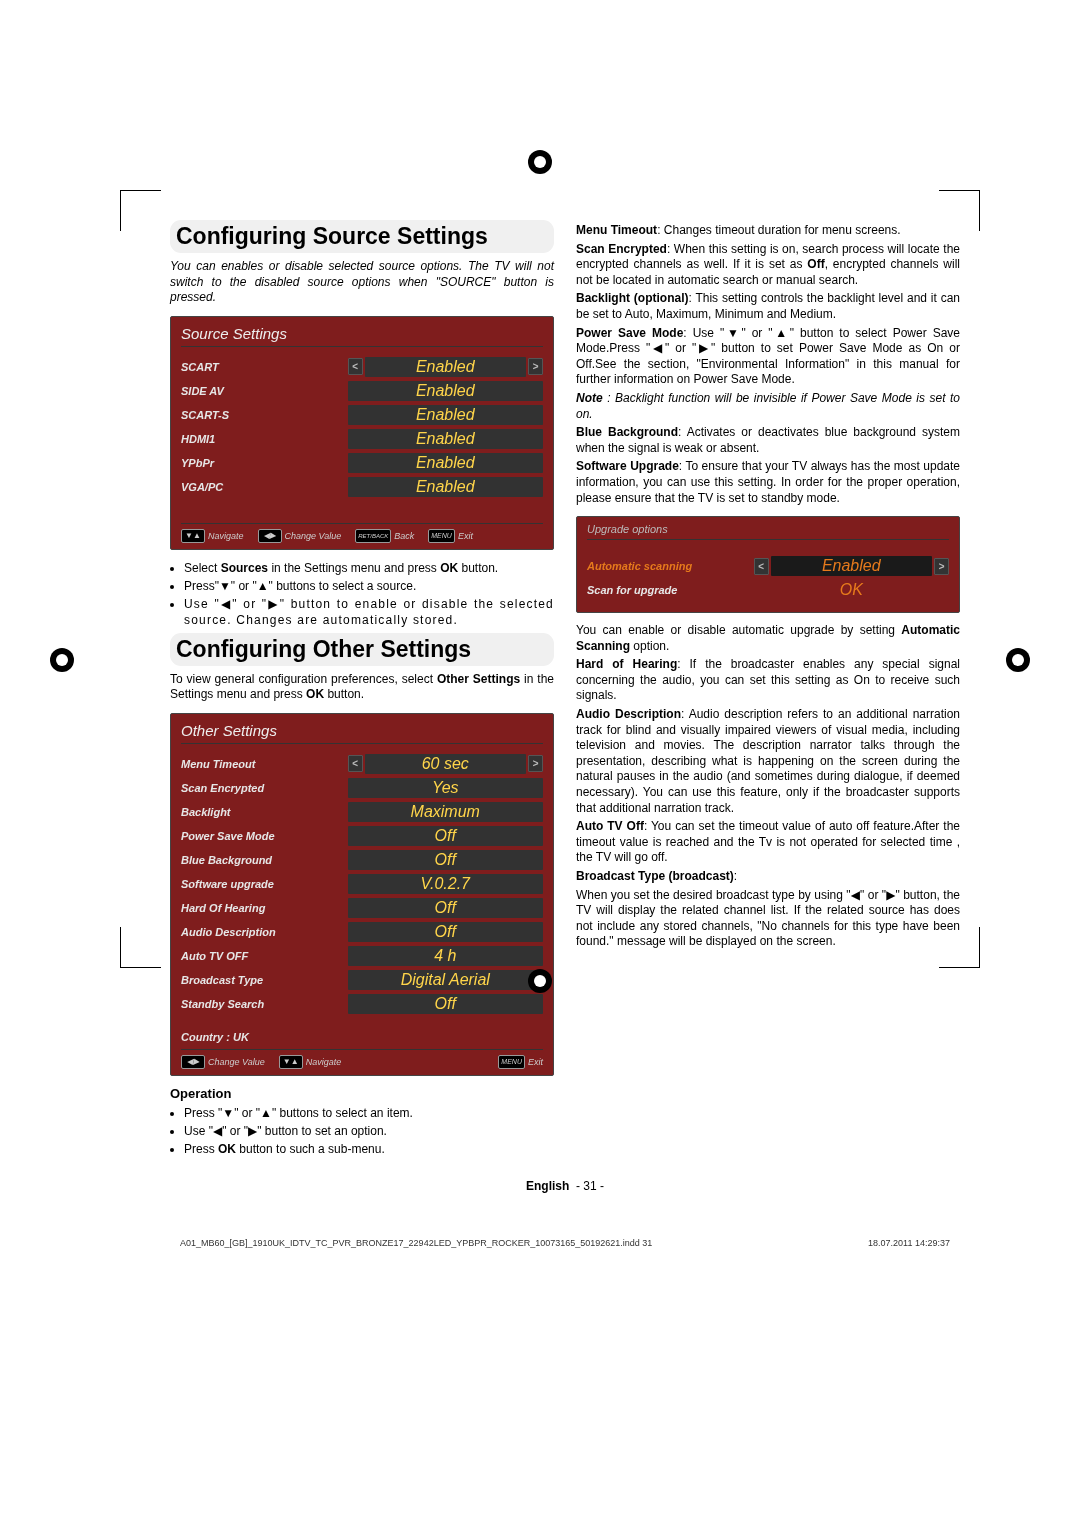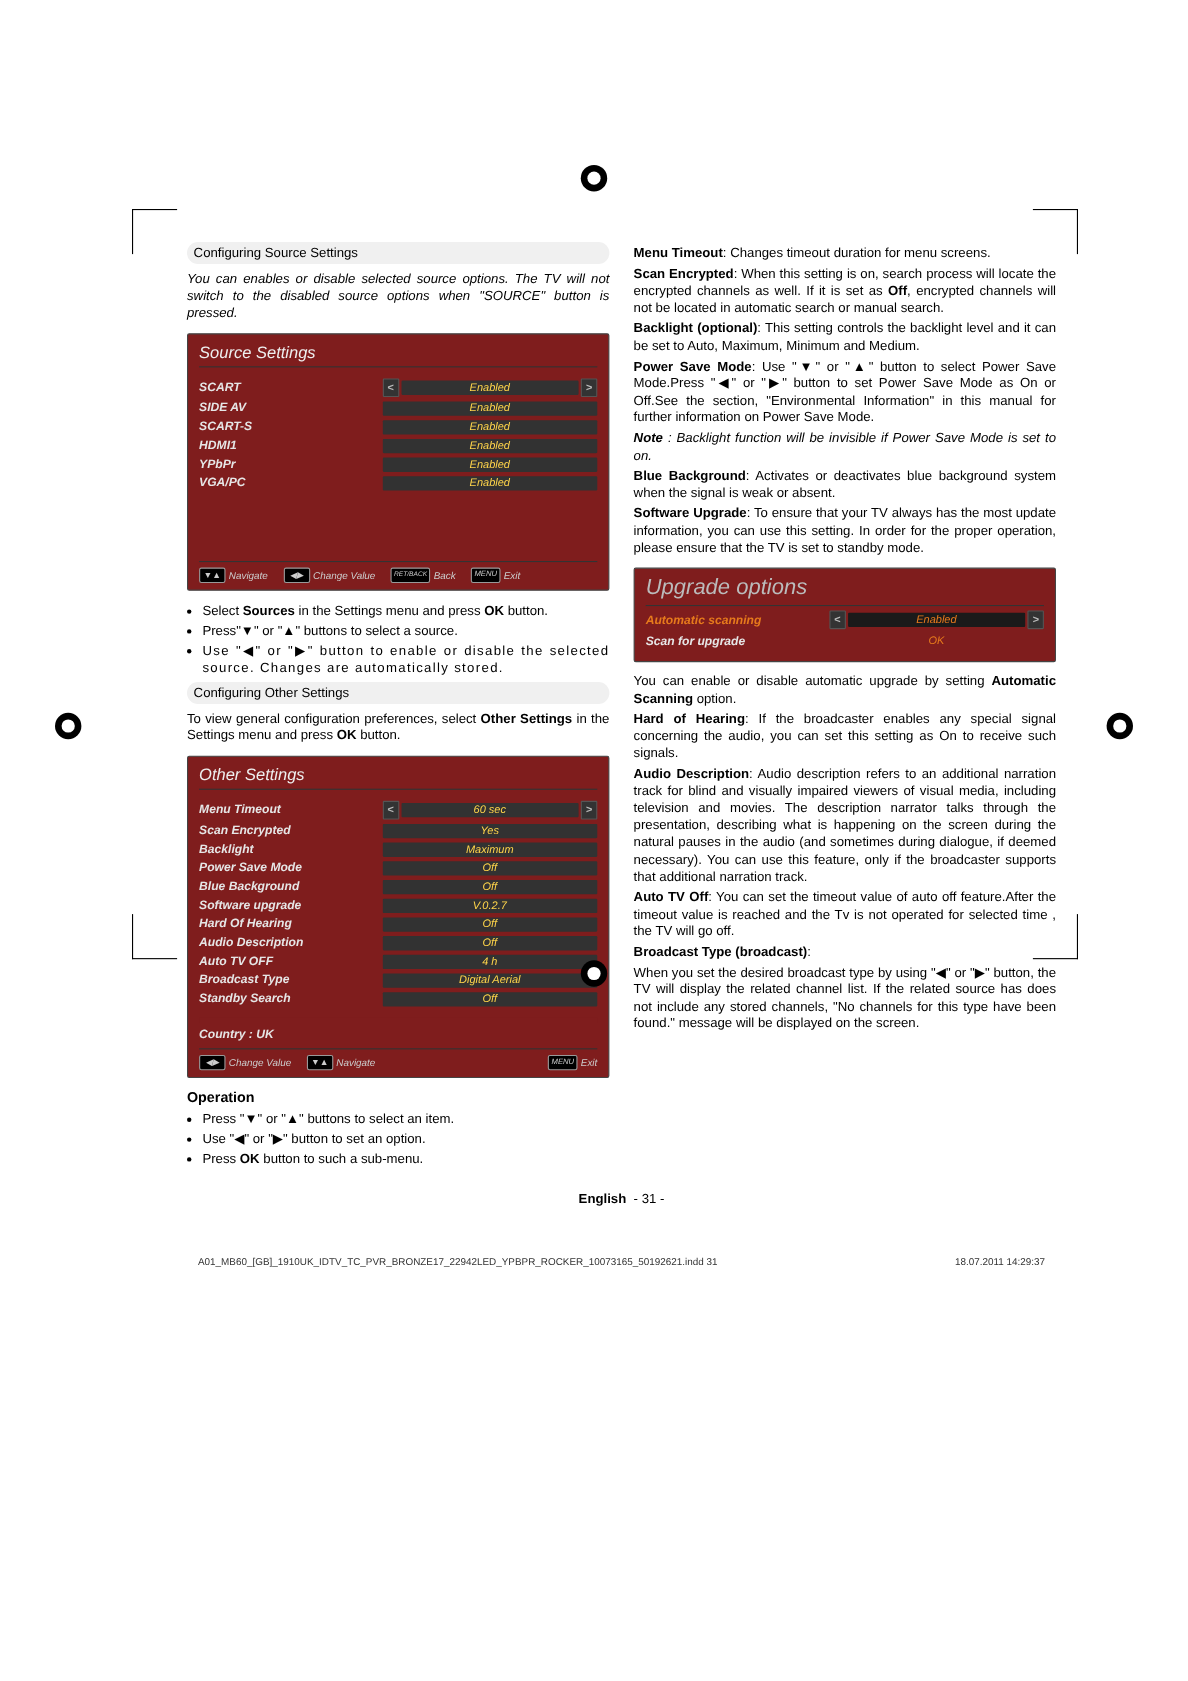--- a/index.html
+++ b/index.html
@@ -55,22 +55,22 @@
     gap: 22px;
   }
   .col {
     flex: 1;
     min-width: 0;
   }
   h2.section {
     background: #f0f0f0;
     padding: 3px 6px;
     margin: 0 0 6px 0;
-    font-size: 12px;
-    font-weight: normal;
+    font-size: 23px;
+    font-weight: bold;
     border-radius: 11px;
   }
   p { margin: 3px 0; line-height: 1.3; text-align: justify; }
   .italic { font-style: italic; }
   .bold { font-weight: bold; }
   ul { margin: 4px 0; padding-left: 14px; }
   li { margin: 2px 0; line-height: 1.35; text-align: justify; }
   .osd {
     background: #7f1d1d;
     color: #eee;
@@ -106,40 +106,40 @@
     align-items: center;
     justify-content: center;
     gap: 2px;
   }
   .osd-row .value {
     flex: 1;
     text-align: center;
     background: #323232;
     color: #ffd54a;
     padding: 1px 4px;
-    font-size: 10px;
+    font-size: 16px;
     border-radius: 1px;
   }
   .chev {
     width: 13px;
     height: 15px;
     background: #333;
     color: #bbb;
     display: inline-flex;
     align-items: center;
     justify-content: center;
     font-size: 10px;
     font-weight: bold;
     border: 1px solid #555;
     border-radius: 1px;
   }
   .osd .country {
     margin-top: 8px;
     padding-top: 5px;
-    border-top: 5px solid #7f1d1d;
+    border-top: 2px solid #7f1d1d;
     font-weight: bold;
     color: #e6e6e6;
     font-size: 11px;
   }
   .osd-footer {
     display: flex;
     gap: 14px;
     margin-top: 6px;
     padding-top: 5px;
     border-top: 1px solid #333;
@@ -154,21 +154,21 @@
     font-size: 8px;
     display: inline-flex;
     align-items: center;
     justify-content: center;
     min-width: 18px;
     height: 12px;
     background: #000;
   }
   .osd-footer-item { display: flex; align-items: center; gap: 3px; }
   .osd.small { padding: 6px 10px 10px 10px; }
-  .osd.small .title { font-size: 20px; margin-bottom: 2px; }
+  .osd.small .title { font-size: 11px; margin-bottom: 14px; }
   .osd.source { min-height: 218px; display: flex; flex-direction: column; }
   .osd.source .spacer { flex: 1; }
   h4.sub { font-size: 13px; margin: 8px 0 2px 0; }
   .page-footer {
     text-align: center;
     margin-top: 18px;
     font-size: 12px;
   }
   .imprint {
     display: flex;

